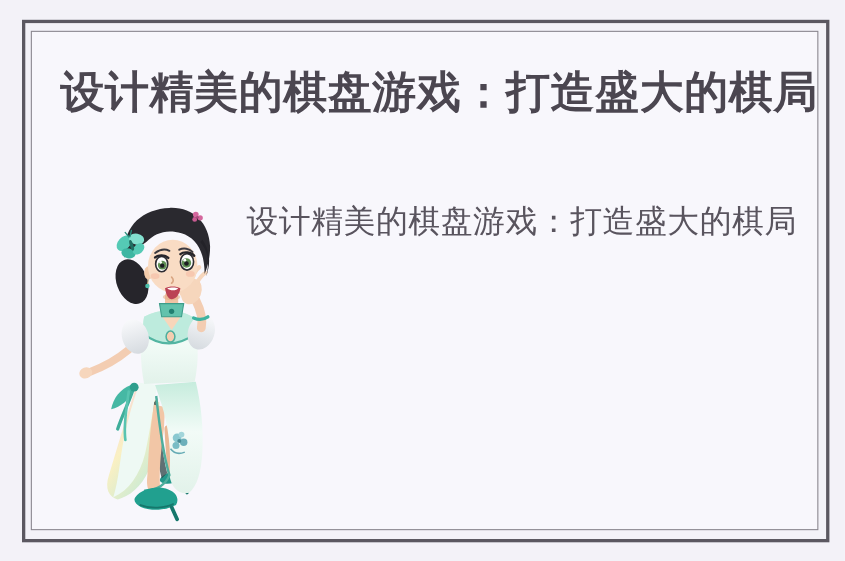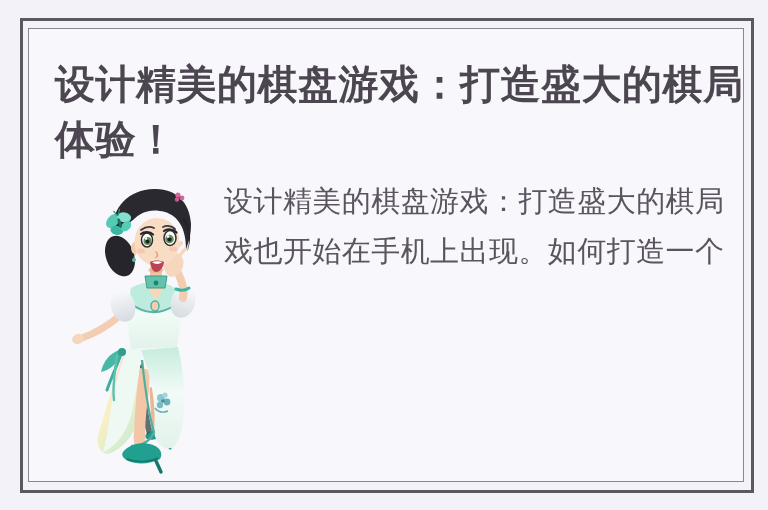--- a/index.html
+++ b/index.html
@@ -61,21 +61,20 @@
   }
 </style>
 </head>
 <body>
 
 <div class="card-outer"></div>
 <div class="card-inner"></div>
 
 <h1 class="title-block">
   <div class="title-line">设计精美的棋盘游戏：打造盛大的棋局</div>
-  <div class="title-line">体验！</div>
 </h1>
 
 <div class="figure-wrap">
   <svg viewBox="0 0 148 294" width="148" height="294">
     <defs>
       <linearGradient id="dressG" x1="0" y1="0" x2="0" y2="1">
         <stop offset="0" stop-color="#c6ecdd"></stop>
         <stop offset="0.45" stop-color="#f2fbf7"></stop>
         <stop offset="1" stop-color="#e2f2ea"></stop>
       </linearGradient>
@@ -218,14 +217,13 @@
       <ellipse cx="58" cy="47" rx="6.5" ry="4.5" fill="#3db6a2" transform="rotate(30 58 47)"></ellipse>
       <ellipse cx="68" cy="46" rx="6" ry="4.2" fill="#55cab5" transform="rotate(-26 68 46)"></ellipse>
       <path d="M63,33 L61,28 M64,33 L67,28" stroke="#2c8f7e" stroke-width="1.2" stroke-linecap="round"></path>
       <ellipse cx="63" cy="41" rx="1.6" ry="5" fill="#1f6f62"></ellipse>
     </g>
   </svg>
 </div>
 
 <div class="body-block">
   <div class="body-line">设计精美的棋盘游戏：打造盛大的棋局</div>
-  <div class="body-line">戏也开始在手机上出现。如何打造一个</div>
 </div>
 
 </body></html>

